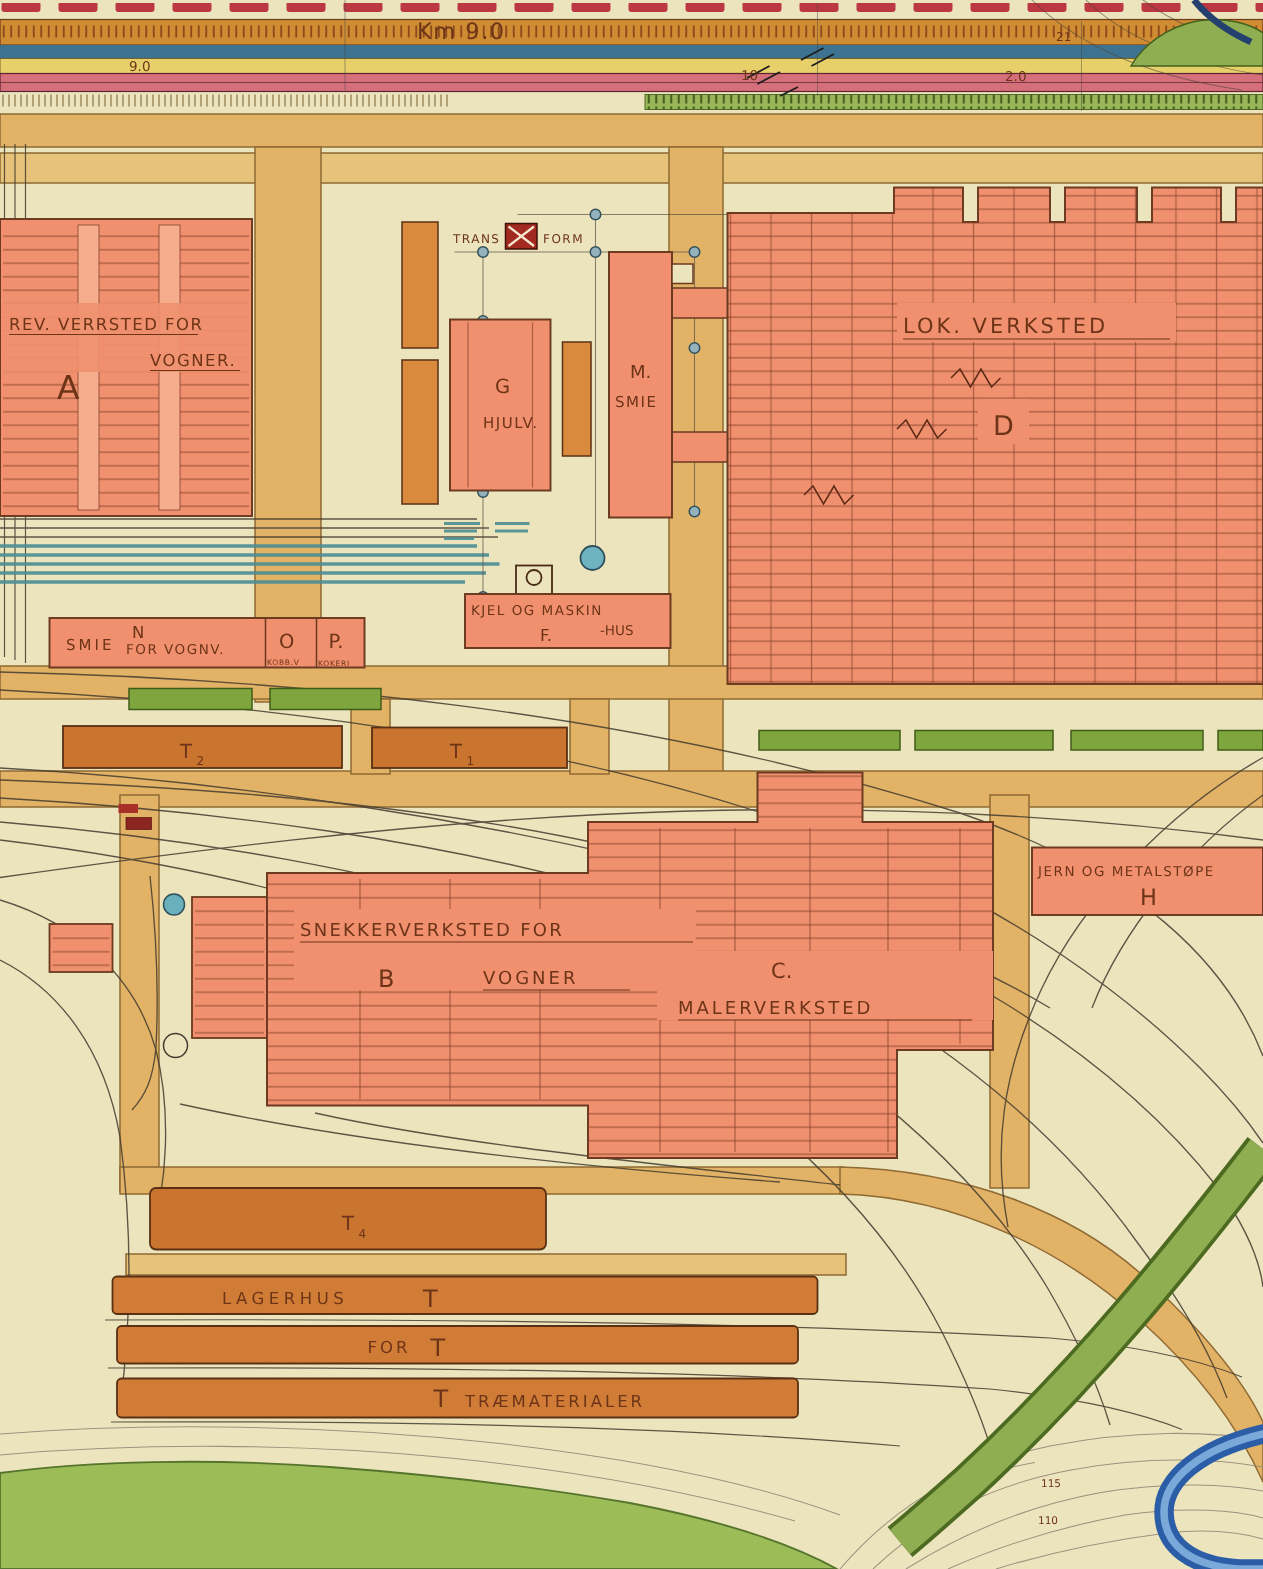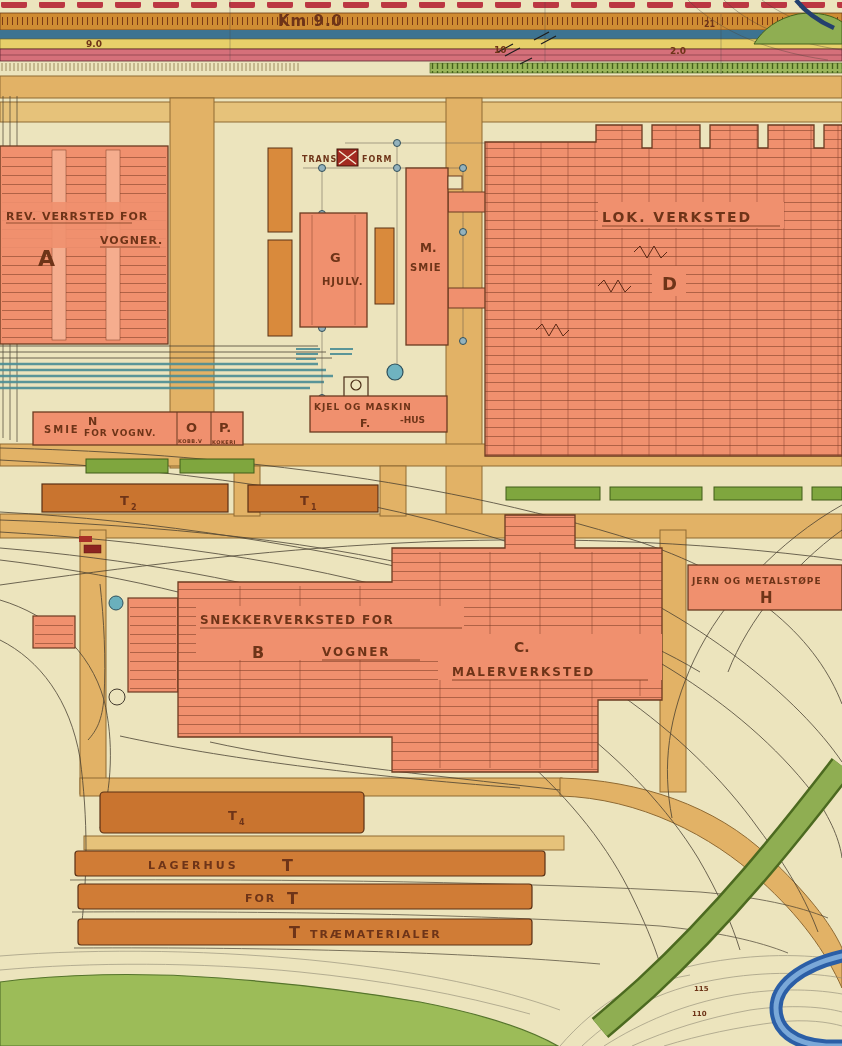--- a/index.html
+++ b/index.html
@@ -1,17 +1,17 @@
 <!DOCTYPE html>
 <html><head>
 <meta charset="utf-8">
 <style>
   html,body{margin:0;padding:0;background:#d8d0b0;}
   .stage{position:relative;width:842px;height:1046px;background:#ece4bd;overflow:hidden;
-         font-family:"DejaVu Sans",sans-serif;font-weight:bold;}
+         font-family:"DejaVu Sans",sans-serif;}
   svg{display:block}
   text{font-family:"DejaVu Sans",sans-serif;fill:#6e3418;}
   .tiny{font-size:5px;letter-spacing:.5px}
 </style>
 </head>
 <body>
 
 <div class="stage">
 <svg width="842" height="1046" viewBox="0 0 842 1046">
   <defs>

